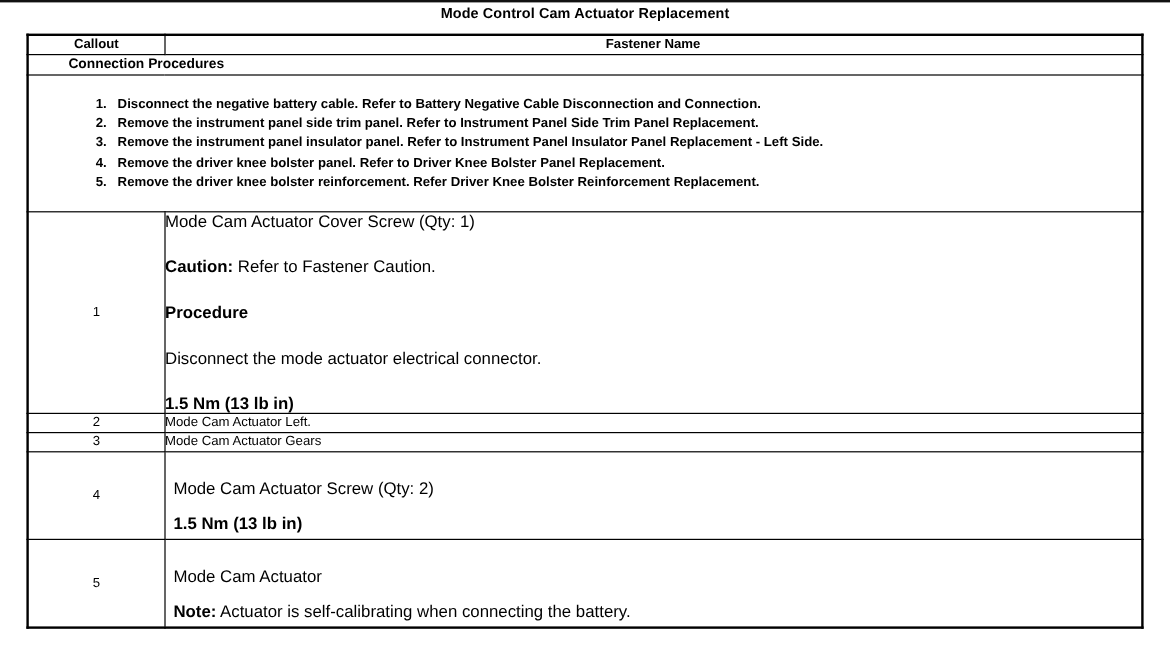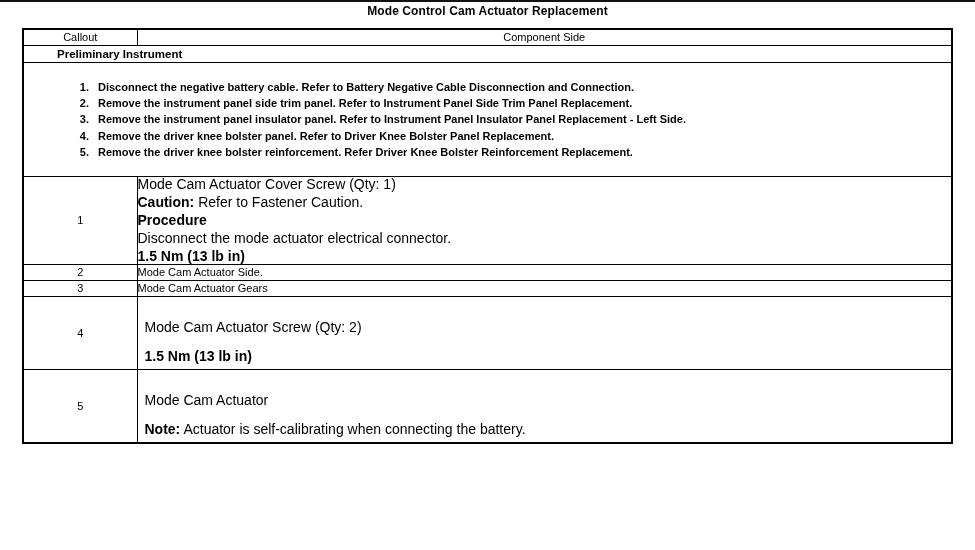--- a/index.html
+++ b/index.html
@@ -63,40 +63,40 @@
     vertical-align: middle;
     font-size: 11px;
     line-height: 15px;
     padding: 0;
   }
   thead th {
     border-bottom: 2px solid #000000;
   }
   .hd {
     text-align: center;
-    font-weight: normal;
+    font-weight: bold;
     font-size: 11.5px;
     padding: 5px 4px 5px 4px;
   }
   .callout-cell {
     text-align: center;
     font-size: 11px;
     padding: 4px 2px;
   }
   .name-cell {
     text-align: left;
     padding: 6px 0 6px 7px;
   }
   .name-cell p {
     margin: 0 0 0 0;
     font-size: 14px;
     line-height: 15px;
   }
   .name-cell p + p {
-    margin-top: 3px;
+    margin-top: 23px;
   }
   .name-cell.tight {
     padding: 23px 0 5px 7px;
   }
   .name-cell.tight p + p {
     margin-top: 14px;
   }
   .single-line {
     padding: 5px 0 5px 7px;
   }
@@ -145,28 +145,28 @@
 
   <div class="table-wrap">
     <table class="proc">
       <colgroup>
         <col class="c-callout">
         <col class="c-name">
       </colgroup>
       <thead>
         <tr>
           <th class="hd">Callout</th>
-          <th class="hd">Component Side</th>
+          <th class="hd">Fastener Name</th>
         </tr>
       </thead>
       <tbody>
 
         <tr>
           <td class="prelim-head-cell" colspan="2">
-            <div class="prelim-title">Preliminary Instrument</div>
+            <div class="prelim-title">Connection Procedures</div>
           </td>
         </tr>
 
         <tr>
           <td class="prelim-list-cell" colspan="2">
             <ol class="prelim">
               <li>Disconnect the negative battery cable. Refer to Battery Negative Cable Disconnection and Connection.</li>
               <li>Remove the instrument panel side trim panel. Refer to Instrument Panel Side Trim Panel Replacement.</li>
               <li>Remove the instrument panel insulator panel. Refer to Instrument Panel Insulator Panel Replacement - Left Side.</li>
               <li>Remove the driver knee bolster panel. Refer to Driver Knee Bolster Panel Replacement.</li>
@@ -182,21 +182,21 @@
             <p><b>Caution:</b><span> Refer to Fastener Caution.</span></p>
             <p><b>Procedure</b></p>
             <p>Disconnect the mode actuator electrical connector.</p>
             <p><b>1.5 Nm (13 lb in)</b></p>
           </td>
         </tr>
 
         <tr>
           <td class="callout-cell">2</td>
           <td class="single-line">
-            <p>Mode Cam Actuator Side.</p>
+            <p>Mode Cam Actuator Left.</p>
           </td>
         </tr>
 
         <tr>
           <td class="callout-cell">3</td>
           <td class="single-line">
             <p>Mode Cam Actuator Gears</p>
           </td>
         </tr>
 

